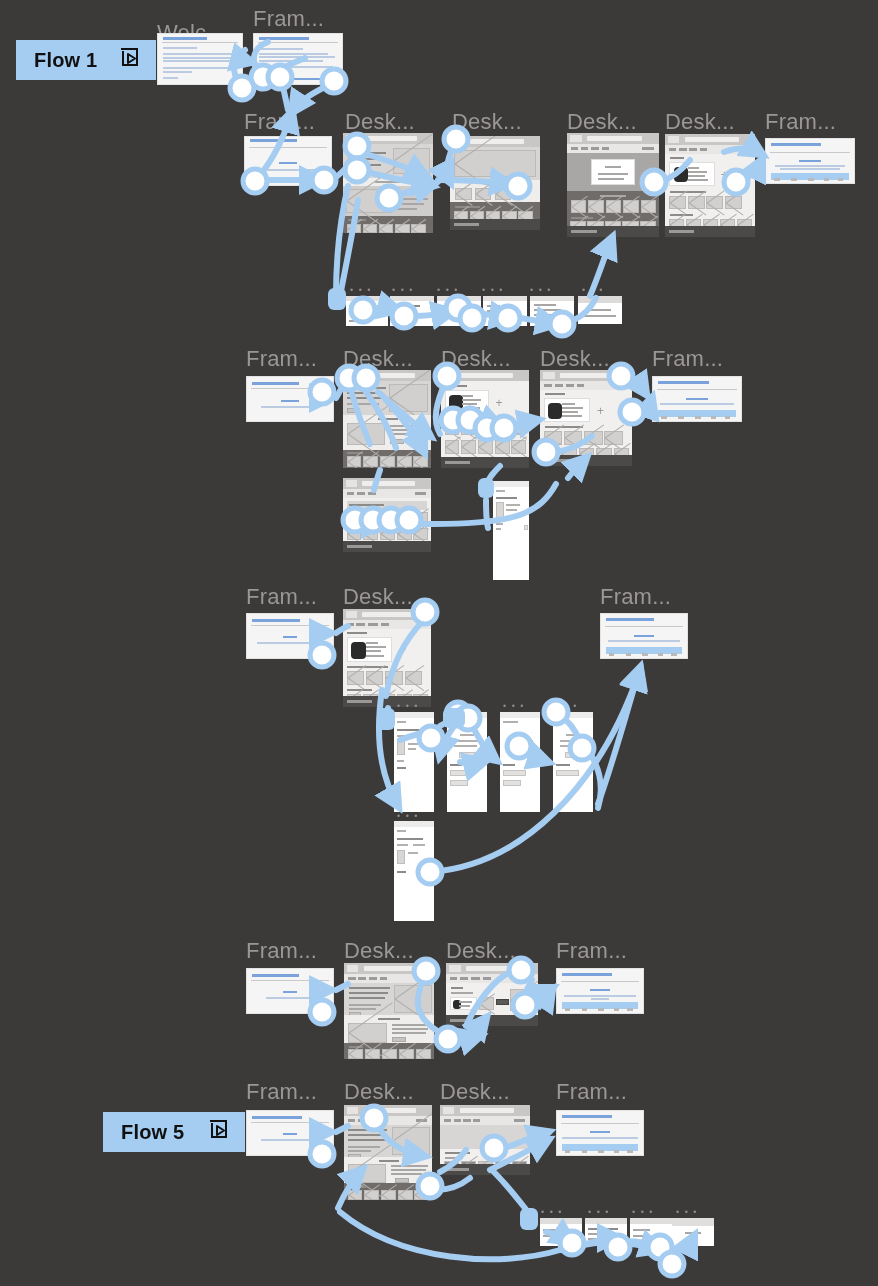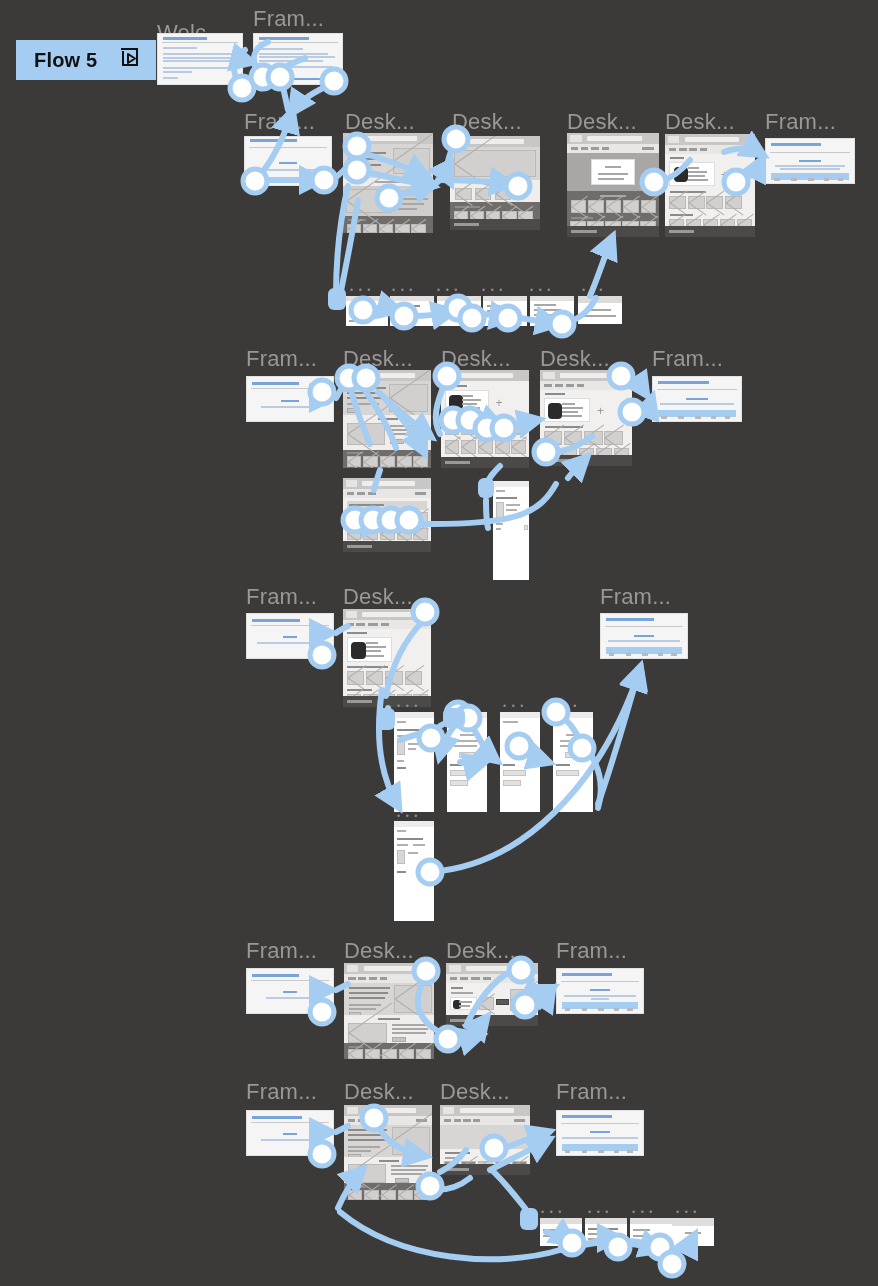--- a/index.html
+++ b/index.html
@@ -278,21 +278,21 @@
   <div class="frame-title" style="left:157px;top:22px;text-align:right;">Welc...</div>
   <div class="frame-title" style="left:253px;top:8px;">Fram...</div>
   <div class="frame-title" style="left:244px;top:111px;">Fram...</div>
   <div class="frame-title" style="left:345px;top:111px;">Desk...</div>
   <div class="frame-title" style="left:452px;top:111px;">Desk...</div>
   <div class="frame-title" style="left:567px;top:111px;">Desk...</div>
   <div class="frame-title" style="left:665px;top:111px;">Desk...</div>
   <div class="frame-title" style="left:765px;top:111px;">Fram...</div>
 
   <div class="flow-badge" style="left:16px;top:40px;width:140px;">
-    <span>Flow 5</span>
+    <span>Flow 1</span>
     <span class="play-icon">
       <svg width="24" height="24" viewBox="0 0 24 24">
         <path d="M3 3 H19 V19 H5 V5" fill="none" stroke="#111" stroke-width="2"></path>
         <path d="M10 8 L17 12.5 L10 17 Z" fill="none" stroke="#111" stroke-width="2" stroke-linejoin="round"></path>
       </svg>
     </span>
   </div>
 
   <div class="frame doc" style="left:157px;top:33px;width:86px;height:52px;">
     <div class="doc-hl" style="width:52%;"></div>
@@ -910,20 +910,29 @@
         <i style="left:68%;"></i>
         <i style="left:86%;"></i>
       </div>
   </div>
 
   <div class="frame-title" style="left:246px;top:1081px;">Fram...</div>
   <div class="frame-title" style="left:344px;top:1081px;">Desk...</div>
   <div class="frame-title" style="left:440px;top:1081px;">Desk...</div>
   <div class="frame-title" style="left:556px;top:1081px;">Fram...</div>
 
+  <div class="flow-badge" style="left:103px;top:1112px;width:142px;">
+    <span>Flow 5</span>
+    <span class="play-icon">
+      <svg width="24" height="24" viewBox="0 0 24 24">
+        <path d="M3 3 H19 V19 H5 V5" fill="none" stroke="#111" stroke-width="2"></path>
+        <path d="M10 8 L17 12.5 L10 17 Z" fill="none" stroke="#111" stroke-width="2" stroke-linejoin="round"></path>
+      </svg>
+    </span>
+  </div>
 
   <div class="frame doc" style="left:246px;top:1110px;width:88px;height:46px;">
     <div class="doc-hl" style="width:58%;top:12%;"></div>
     <div class="doc-rule" style="top:26%;"></div>
     <div class="doc-ctr" style="top:50%;left:42%;right:42%;"></div>
     <div class="doc-line" style="left:16%;top:64%;width:68%;"></div>
   </div>
 
   <div class="frame desk" style="left:344px;top:1105px;width:88px;height:95px;">
     <div class="chrome">

